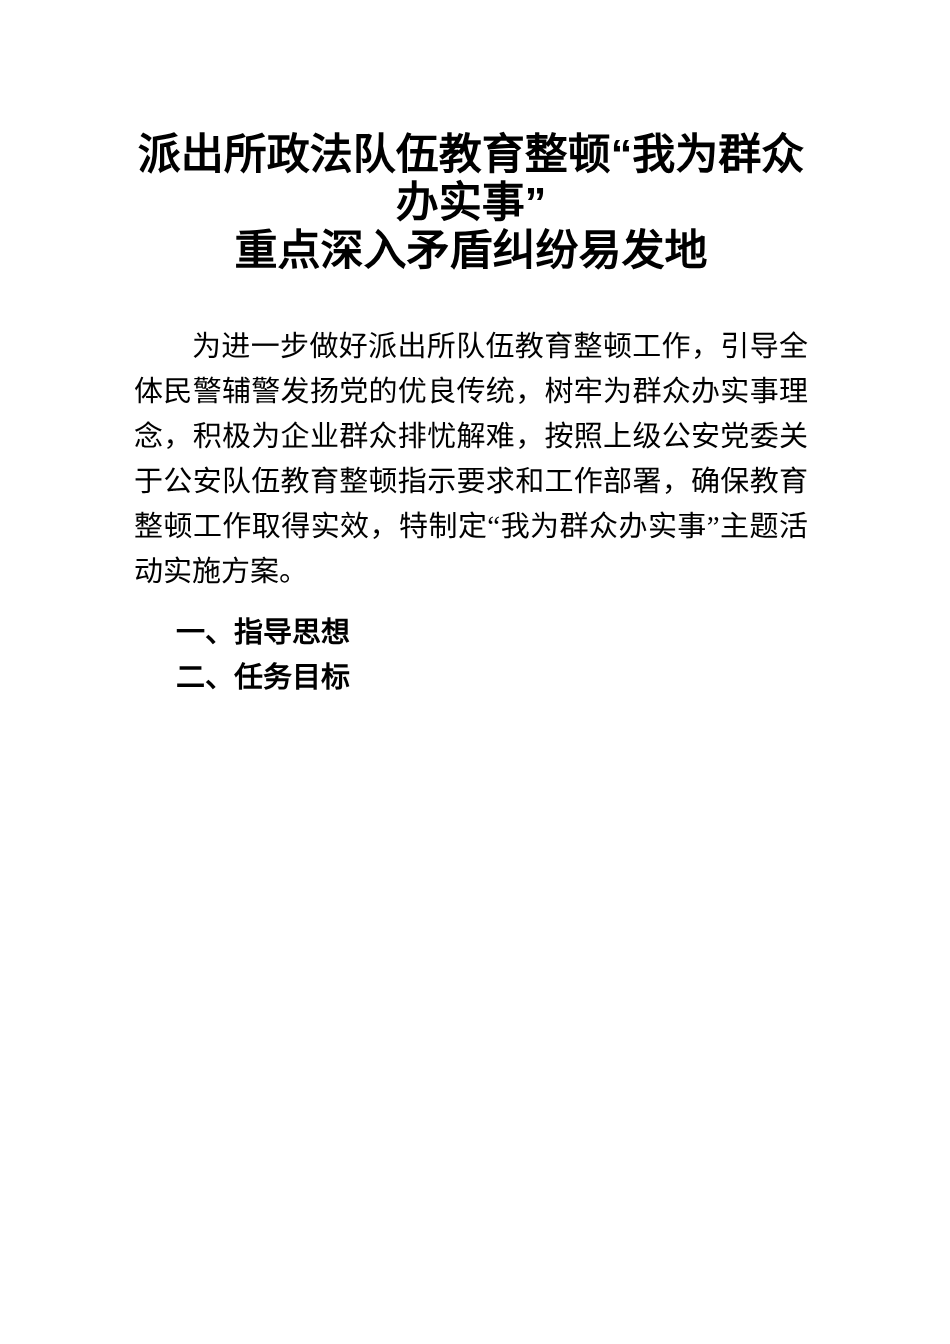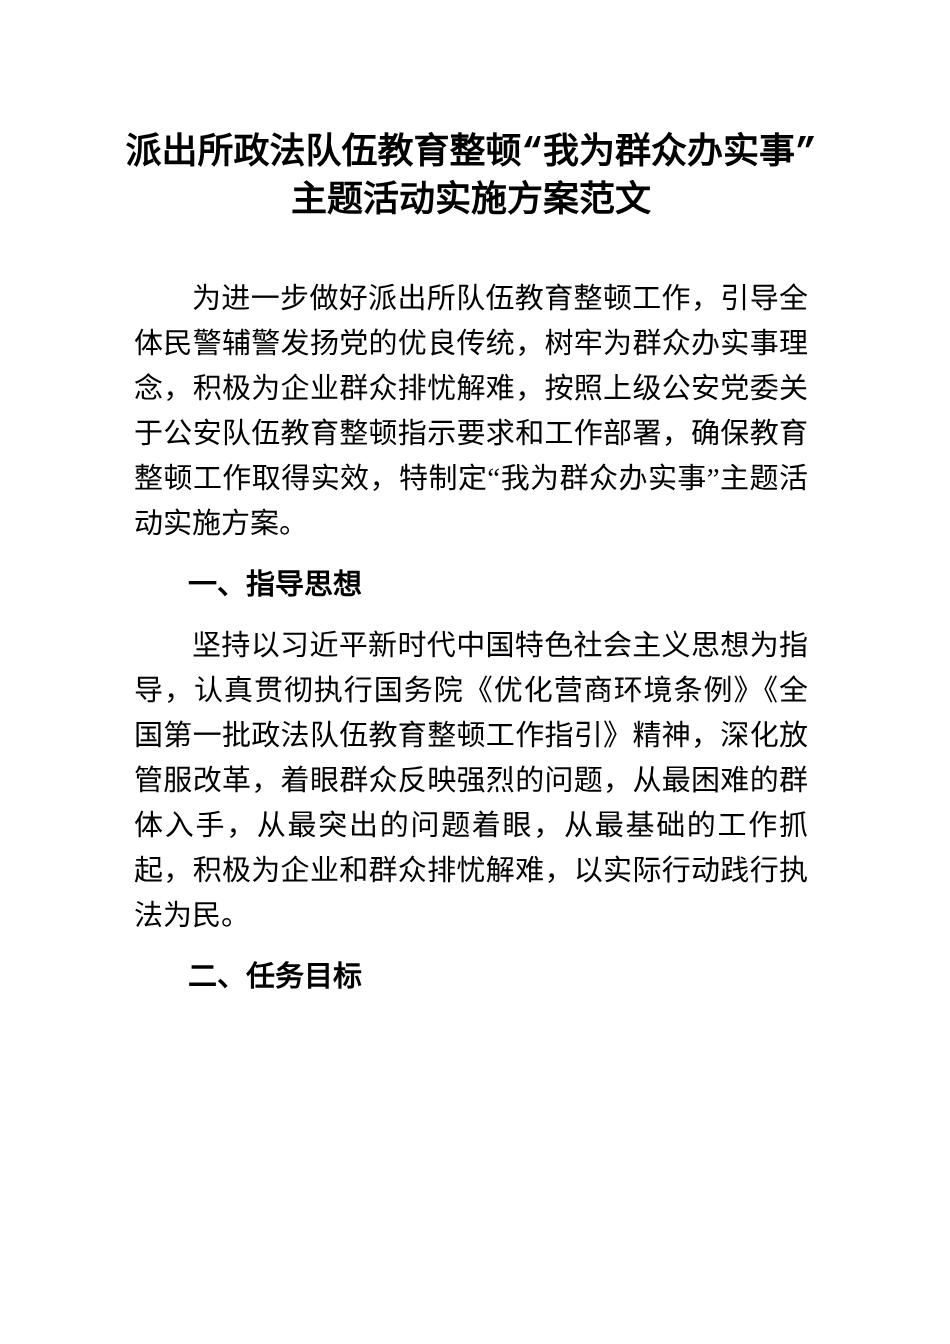--- a/index.html
+++ b/index.html
@@ -13,65 +13,64 @@
     height: 1344px;
     background: #ffffff;
     overflow: hidden;
     color: #000000;
   }
   .content {
     padding: 130px 126px 0 118px; 
   }
   .doc-title {
     margin: 0 0 50px 0;
-    font-family: Liberation Mono, monospace;
+    font-family: Liberation Sans, sans-serif;
     font-weight: 700;
-    font-size: 36px;
+    font-size: 43px;
     line-height: 48px;
     text-align: center;
     color: #000000;
   }
   .doc-title .title-line {
     display: block;
   }
   .body-para {
     margin: 16px;
     font-family: "Liberation Serif", "DejaVu Serif", serif;
     font-weight: 400;
     font-size: 29px;
     line-height: 45px;
     text-align: justify;
     text-indent: 2em;
     color: #000000;
     word-break: break-all;
   }
   .section-heading {
-    margin: 12px;
+    margin: 0;
     font-family: "Liberation Sans", "DejaVu Sans", sans-serif;
     font-weight: 700;
     font-size: 29px;
     line-height: 45px;
     text-indent: 2em;
     color: #000000;
   }
 </style>
 </head>
 <body>
 
 <div class="page">
   <div class="content">
 
     <h1 class="doc-title">
       <span class="title-line">派出所政法队伍教育整顿“我为群众办实事”</span>
-      <span class="title-line">主题活动实施方案范文</span>
+      <span class="title-line">重点深入矛盾纠纷易发地</span>
     </h1>
 
     <p class="body-para">为进一步做好派出所队伍教育整顿工作，引导全体民警辅警发扬党的优良传统，树牢为群众办实事理念，积极为企业群众排忧解难，按照上级公安党委关于公安队伍教育整顿指示要求和工作部署，确保教育整顿工作取得实效，特制定“我为群众办实事”主题活动实施方案。</p>
 
     <h2 class="section-heading">一、指导思想</h2>
 
-    <p class="body-para">坚持以习近平新时代中国特色社会主义思想为指导，认真贯彻执行国务院《优化营商环境条例》《全国第一批政法队伍教育整顿工作指引》精神，深化放管服改革，着眼群众反映强烈的问题，从最困难的群体入手，从最突出的问题着眼，从最基础的工作抓起，积极为企业和群众排忧解难，以实际行动践行执法为民。</p>
 
     <h2 class="section-heading">二、任务目标</h2>
 
 
   </div>
 </div>
 
 </body></html>

